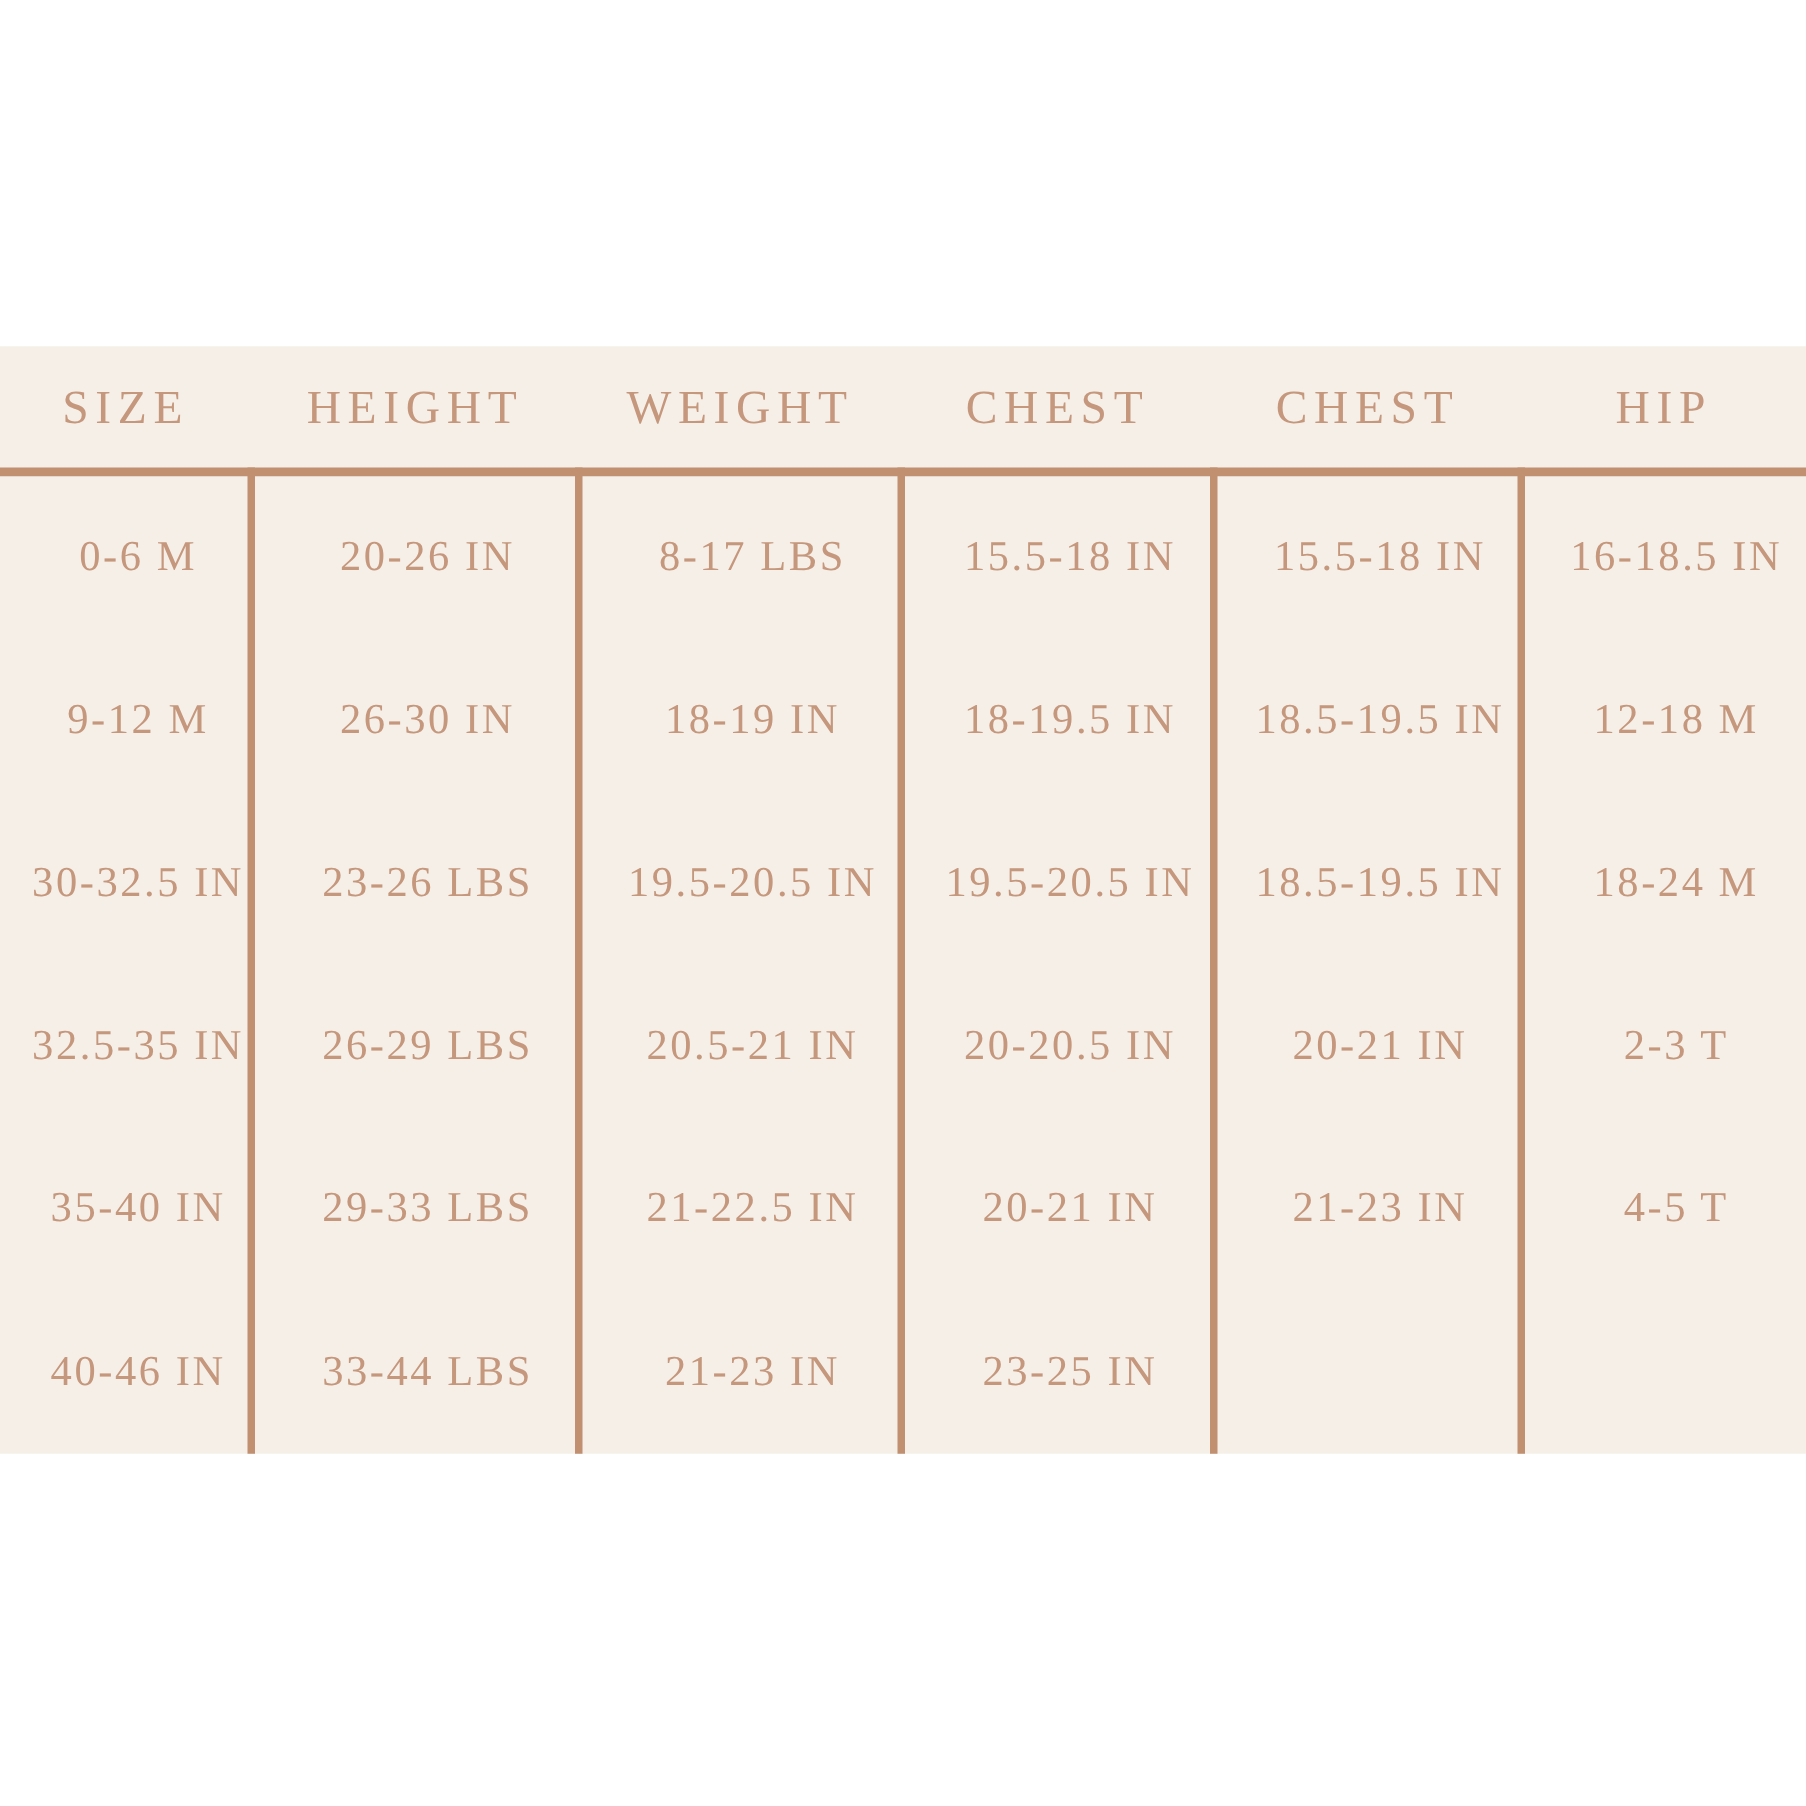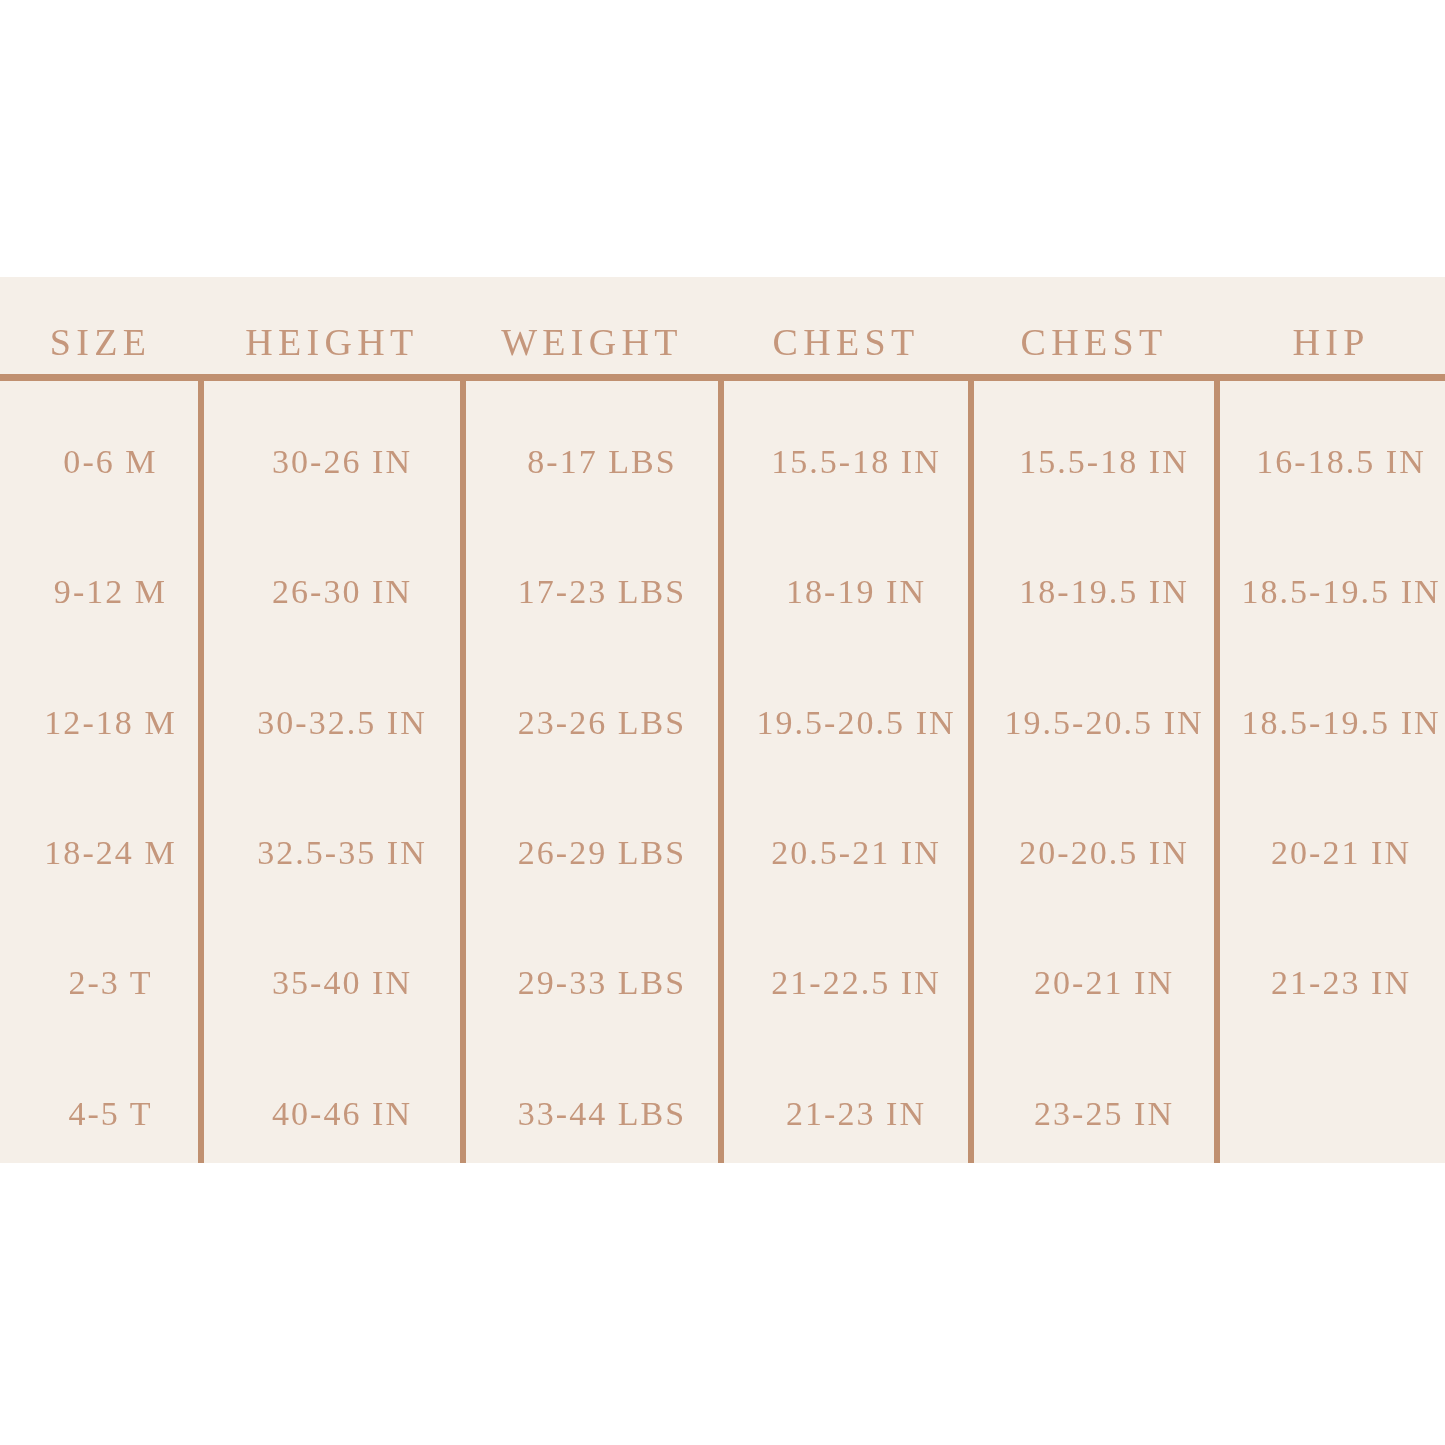--- a/index.html
+++ b/index.html
@@ -19,21 +19,20 @@
     position: absolute;
     left: 0;
     top: 277px;
     width: 1445px;
     height: 886px;
     background: #f5efe8;
   }
   .grid-cols {
     display: grid;
     grid-template-columns: 201px 262px 258px 250px 246px 228px;
-    margin-top: 16px;
   }
   #header-row {
     position: absolute;
     left: 0;
     top: 0;
     width: 1445px;
     height: 97px;
   }
   .header-cell {
     display: flex;
@@ -101,29 +100,28 @@
 
     <div class="divider" id="divider-1"></div>
     <div class="divider" id="divider-2"></div>
     <div class="divider" id="divider-3"></div>
     <div class="divider" id="divider-4"></div>
     <div class="divider" id="divider-5"></div>
 
     <div id="table-body" class="grid-cols">
 
       <div class="body-cell">0-6 M</div>
-      <div class="body-cell">30-26 IN</div>
+      <div class="body-cell">20-26 IN</div>
       <div class="body-cell">8-17 LBS</div>
       <div class="body-cell">15.5-18 IN</div>
       <div class="body-cell">15.5-18 IN</div>
       <div class="body-cell">16-18.5 IN</div>
 
       <div class="body-cell">9-12 M</div>
       <div class="body-cell">26-30 IN</div>
-      <div class="body-cell">17-23 LBS</div>
       <div class="body-cell">18-19 IN</div>
       <div class="body-cell">18-19.5 IN</div>
       <div class="body-cell">18.5-19.5 IN</div>
 
       <div class="body-cell">12-18 M</div>
       <div class="body-cell">30-32.5 IN</div>
       <div class="body-cell">23-26 LBS</div>
       <div class="body-cell">19.5-20.5 IN</div>
       <div class="body-cell">19.5-20.5 IN</div>
       <div class="body-cell">18.5-19.5 IN</div>

